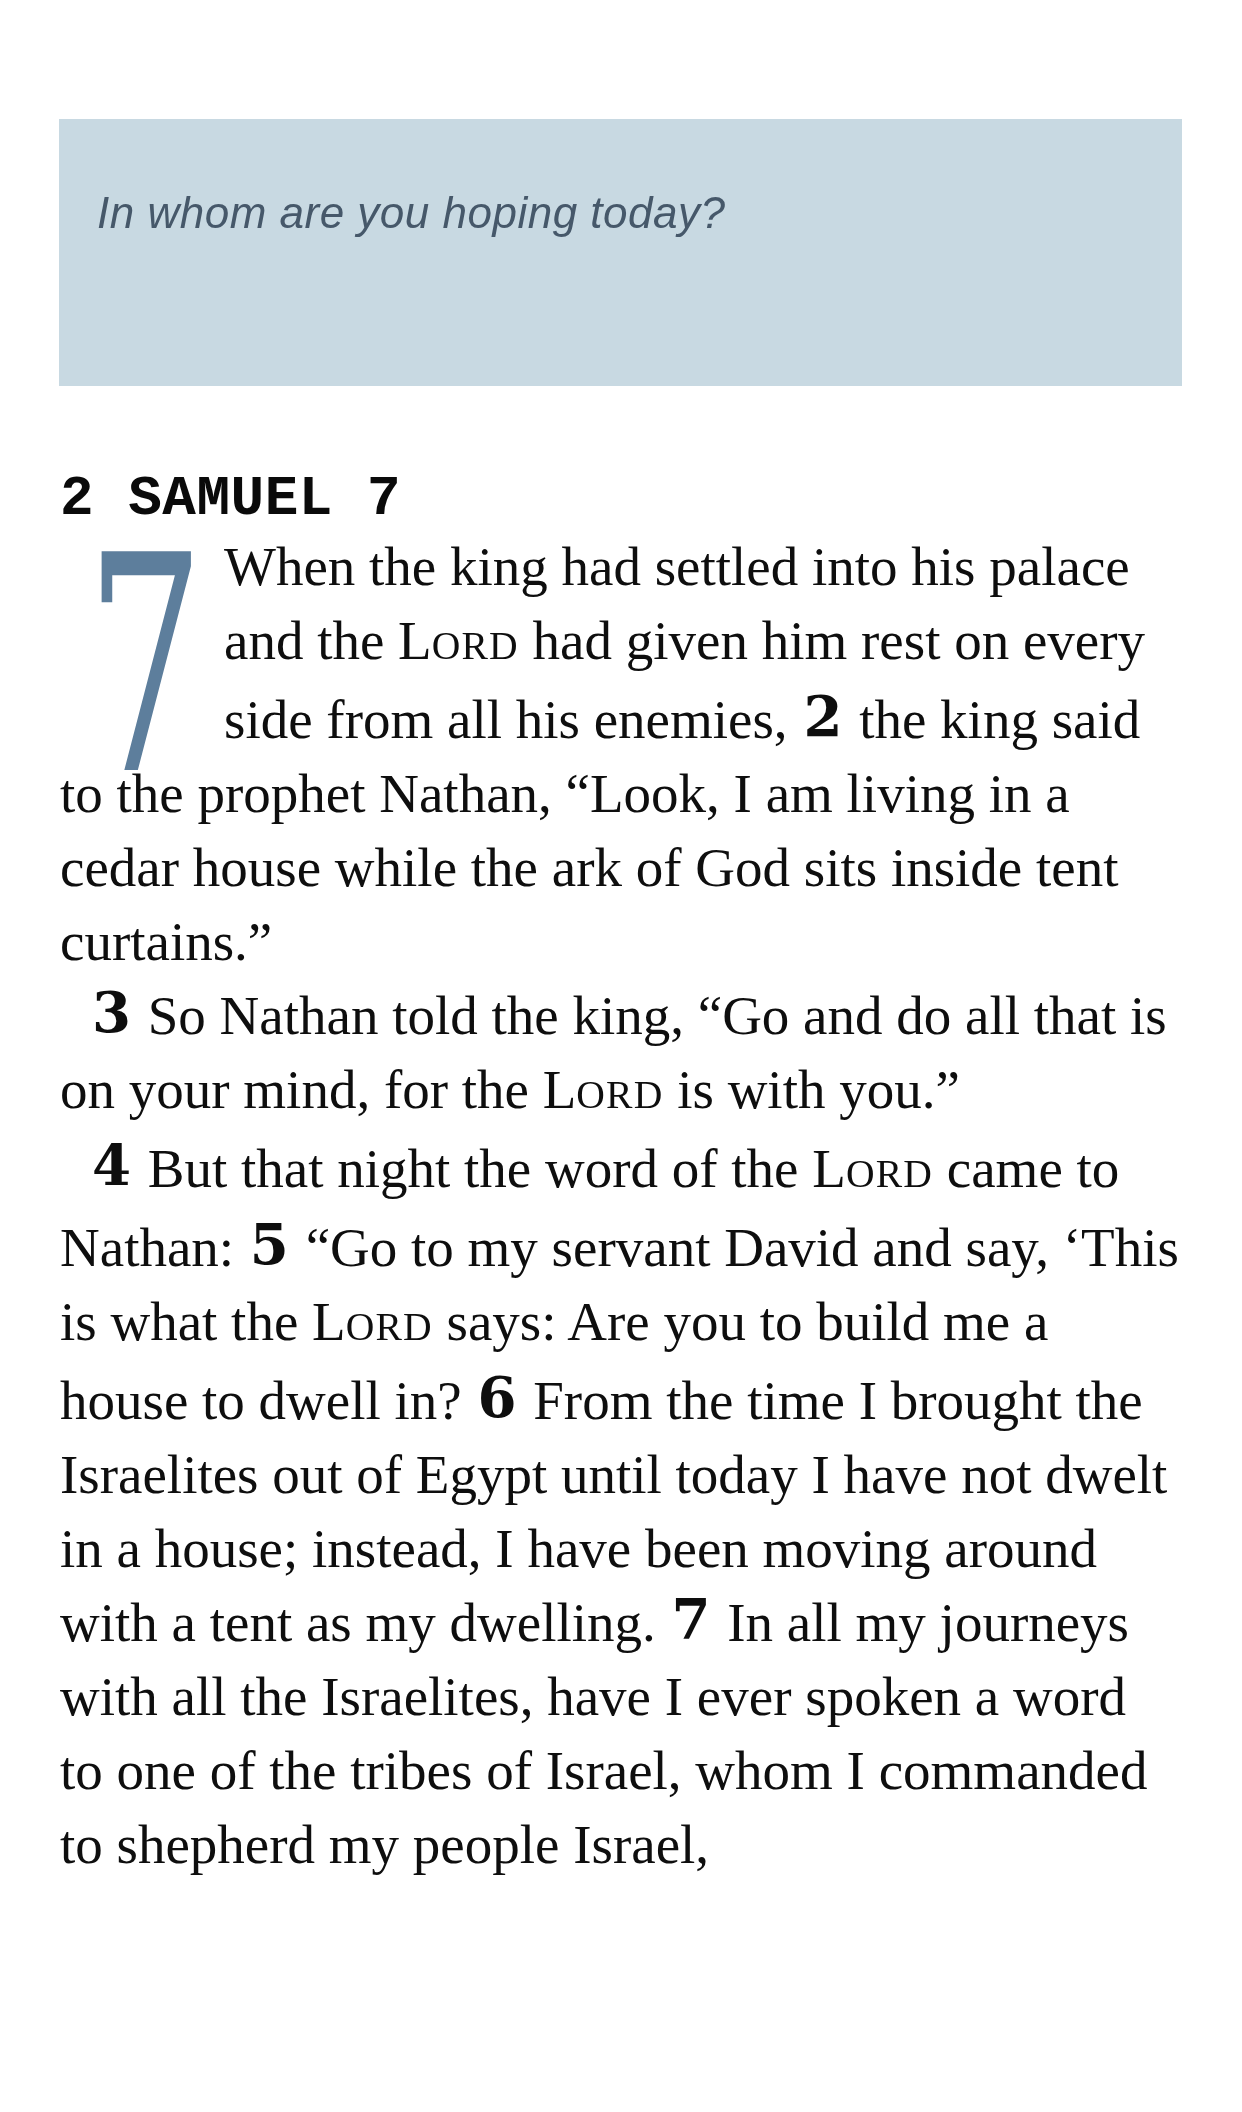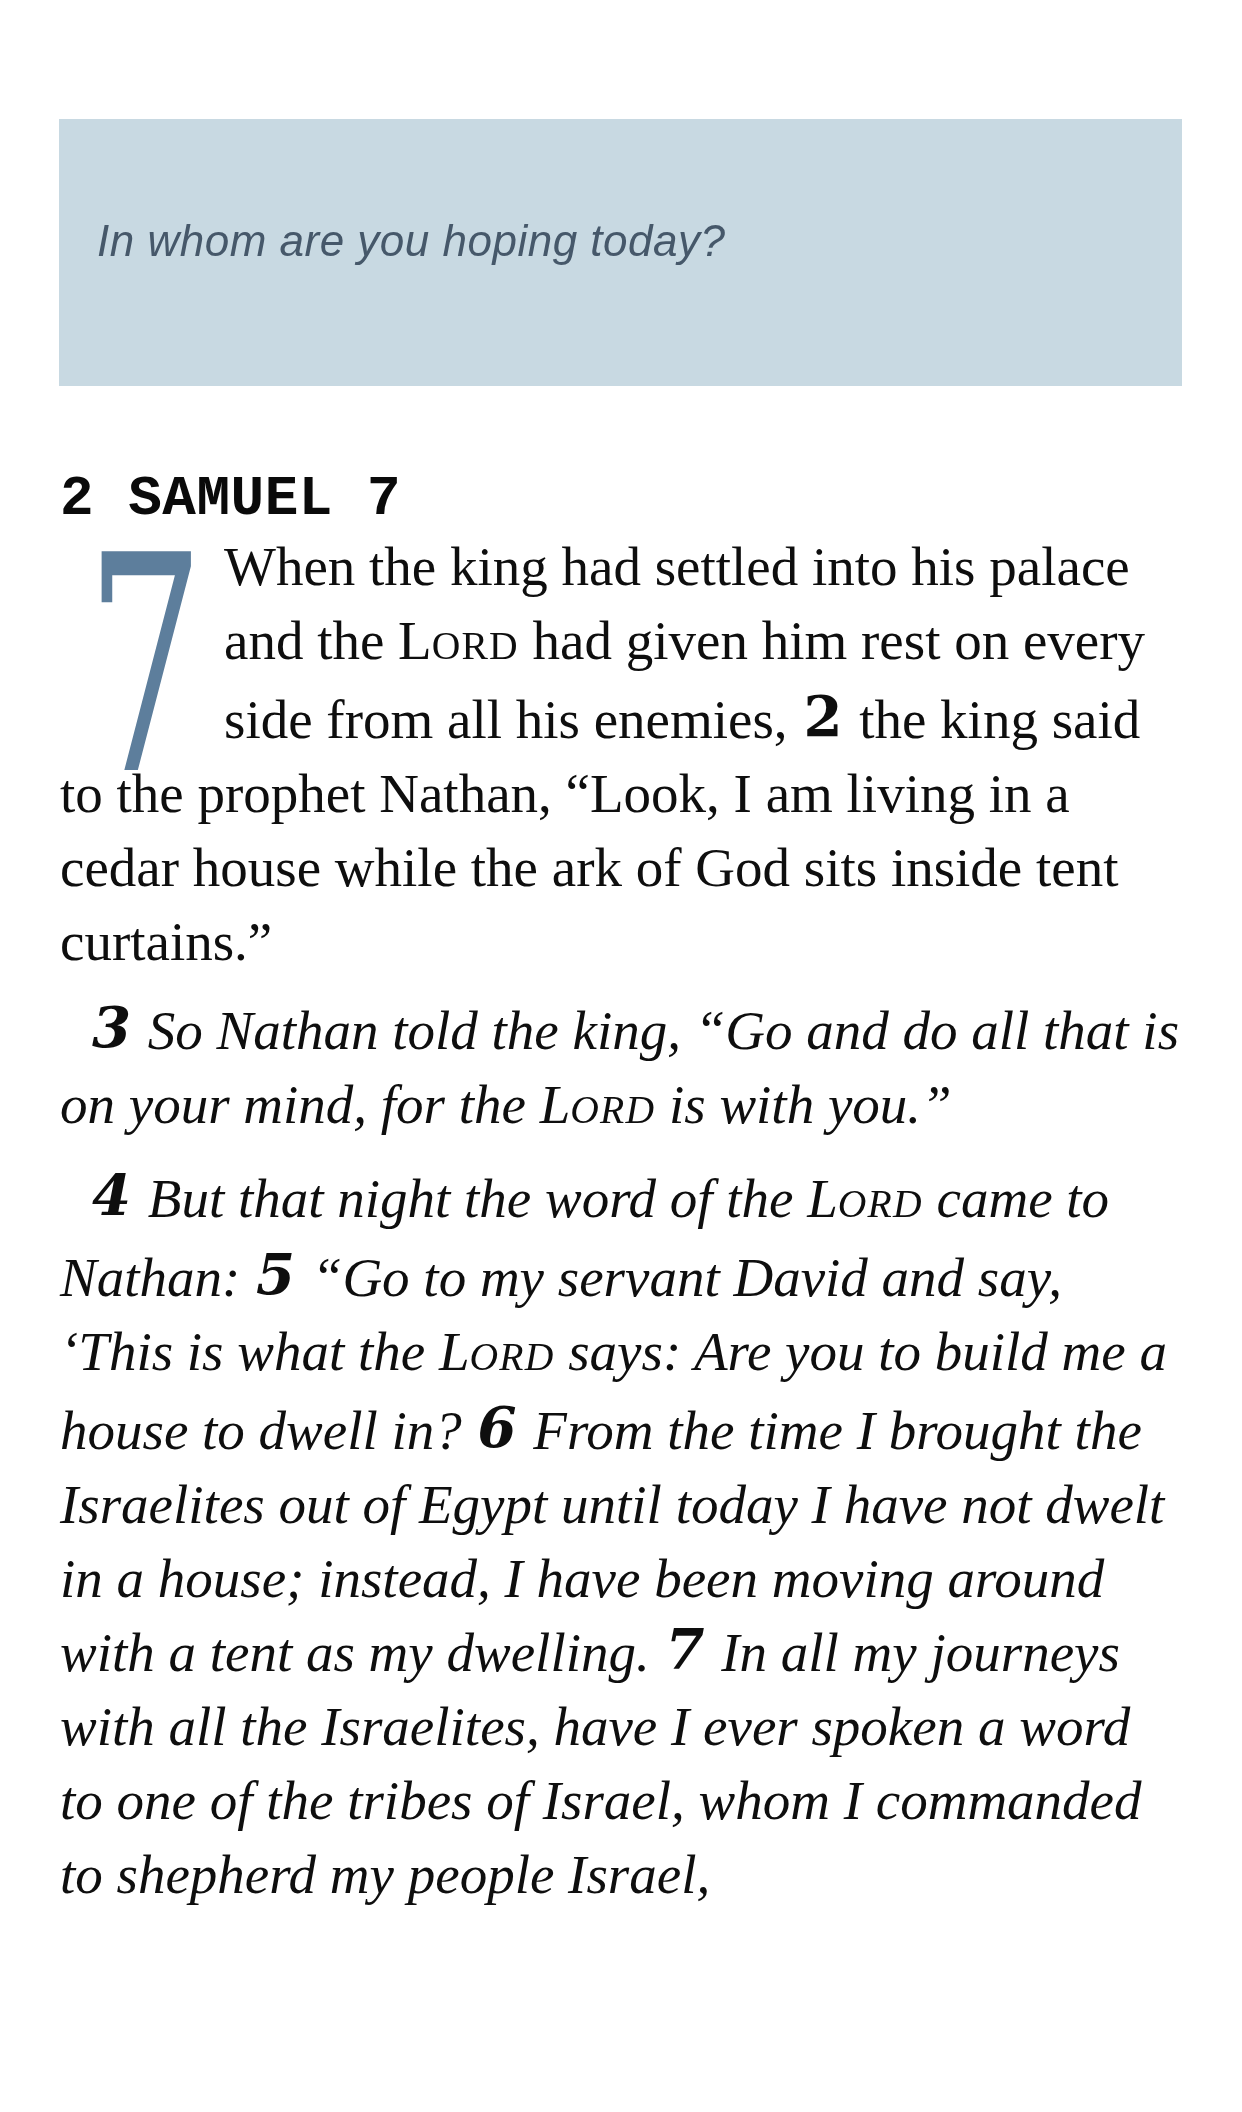--- a/index.html
+++ b/index.html
@@ -26,21 +26,20 @@
     background: var(--banner-bg, #c8d9e2);
   }
   .banner-text {
     padding: 72px 40px 0 38px;
     font-family: "Liberation Sans", sans-serif;
     font-style: italic;
     font-size: 44px;
     line-height: 1.0;
     letter-spacing: 0.5px;
     color: var(--banner-fg, #46586a);
-    margin-top: 28px;
   }
   
   .heading {
     position: absolute;
     left: 60px;
     top: 471px;
     font-family: Liberation Mono, monospace;
     font-weight: 700;
     font-size: 56px;
     line-height: 1;
@@ -52,21 +51,21 @@
     position: absolute;
     left: 60px;
     top: 530px;
     width: 1122px;
     font-size: 55px;
     line-height: 74px;
     color: var(--body-fg, #0e0e0e);
     text-align: left;
   }
   .passage p { margin: 0; }
-  .passage p + p { margin-top: 15px; text-indent: 30px; font-style: italic; }
+  .passage p + p { text-indent: 30px; }
   
   .drop-cap {
     float: left;
     width: 110px;
     height: 200px;
     margin: 16px 28px 0 26px;
     position: relative;
   }
   .drop-cap .glyph {
     position: absolute;

